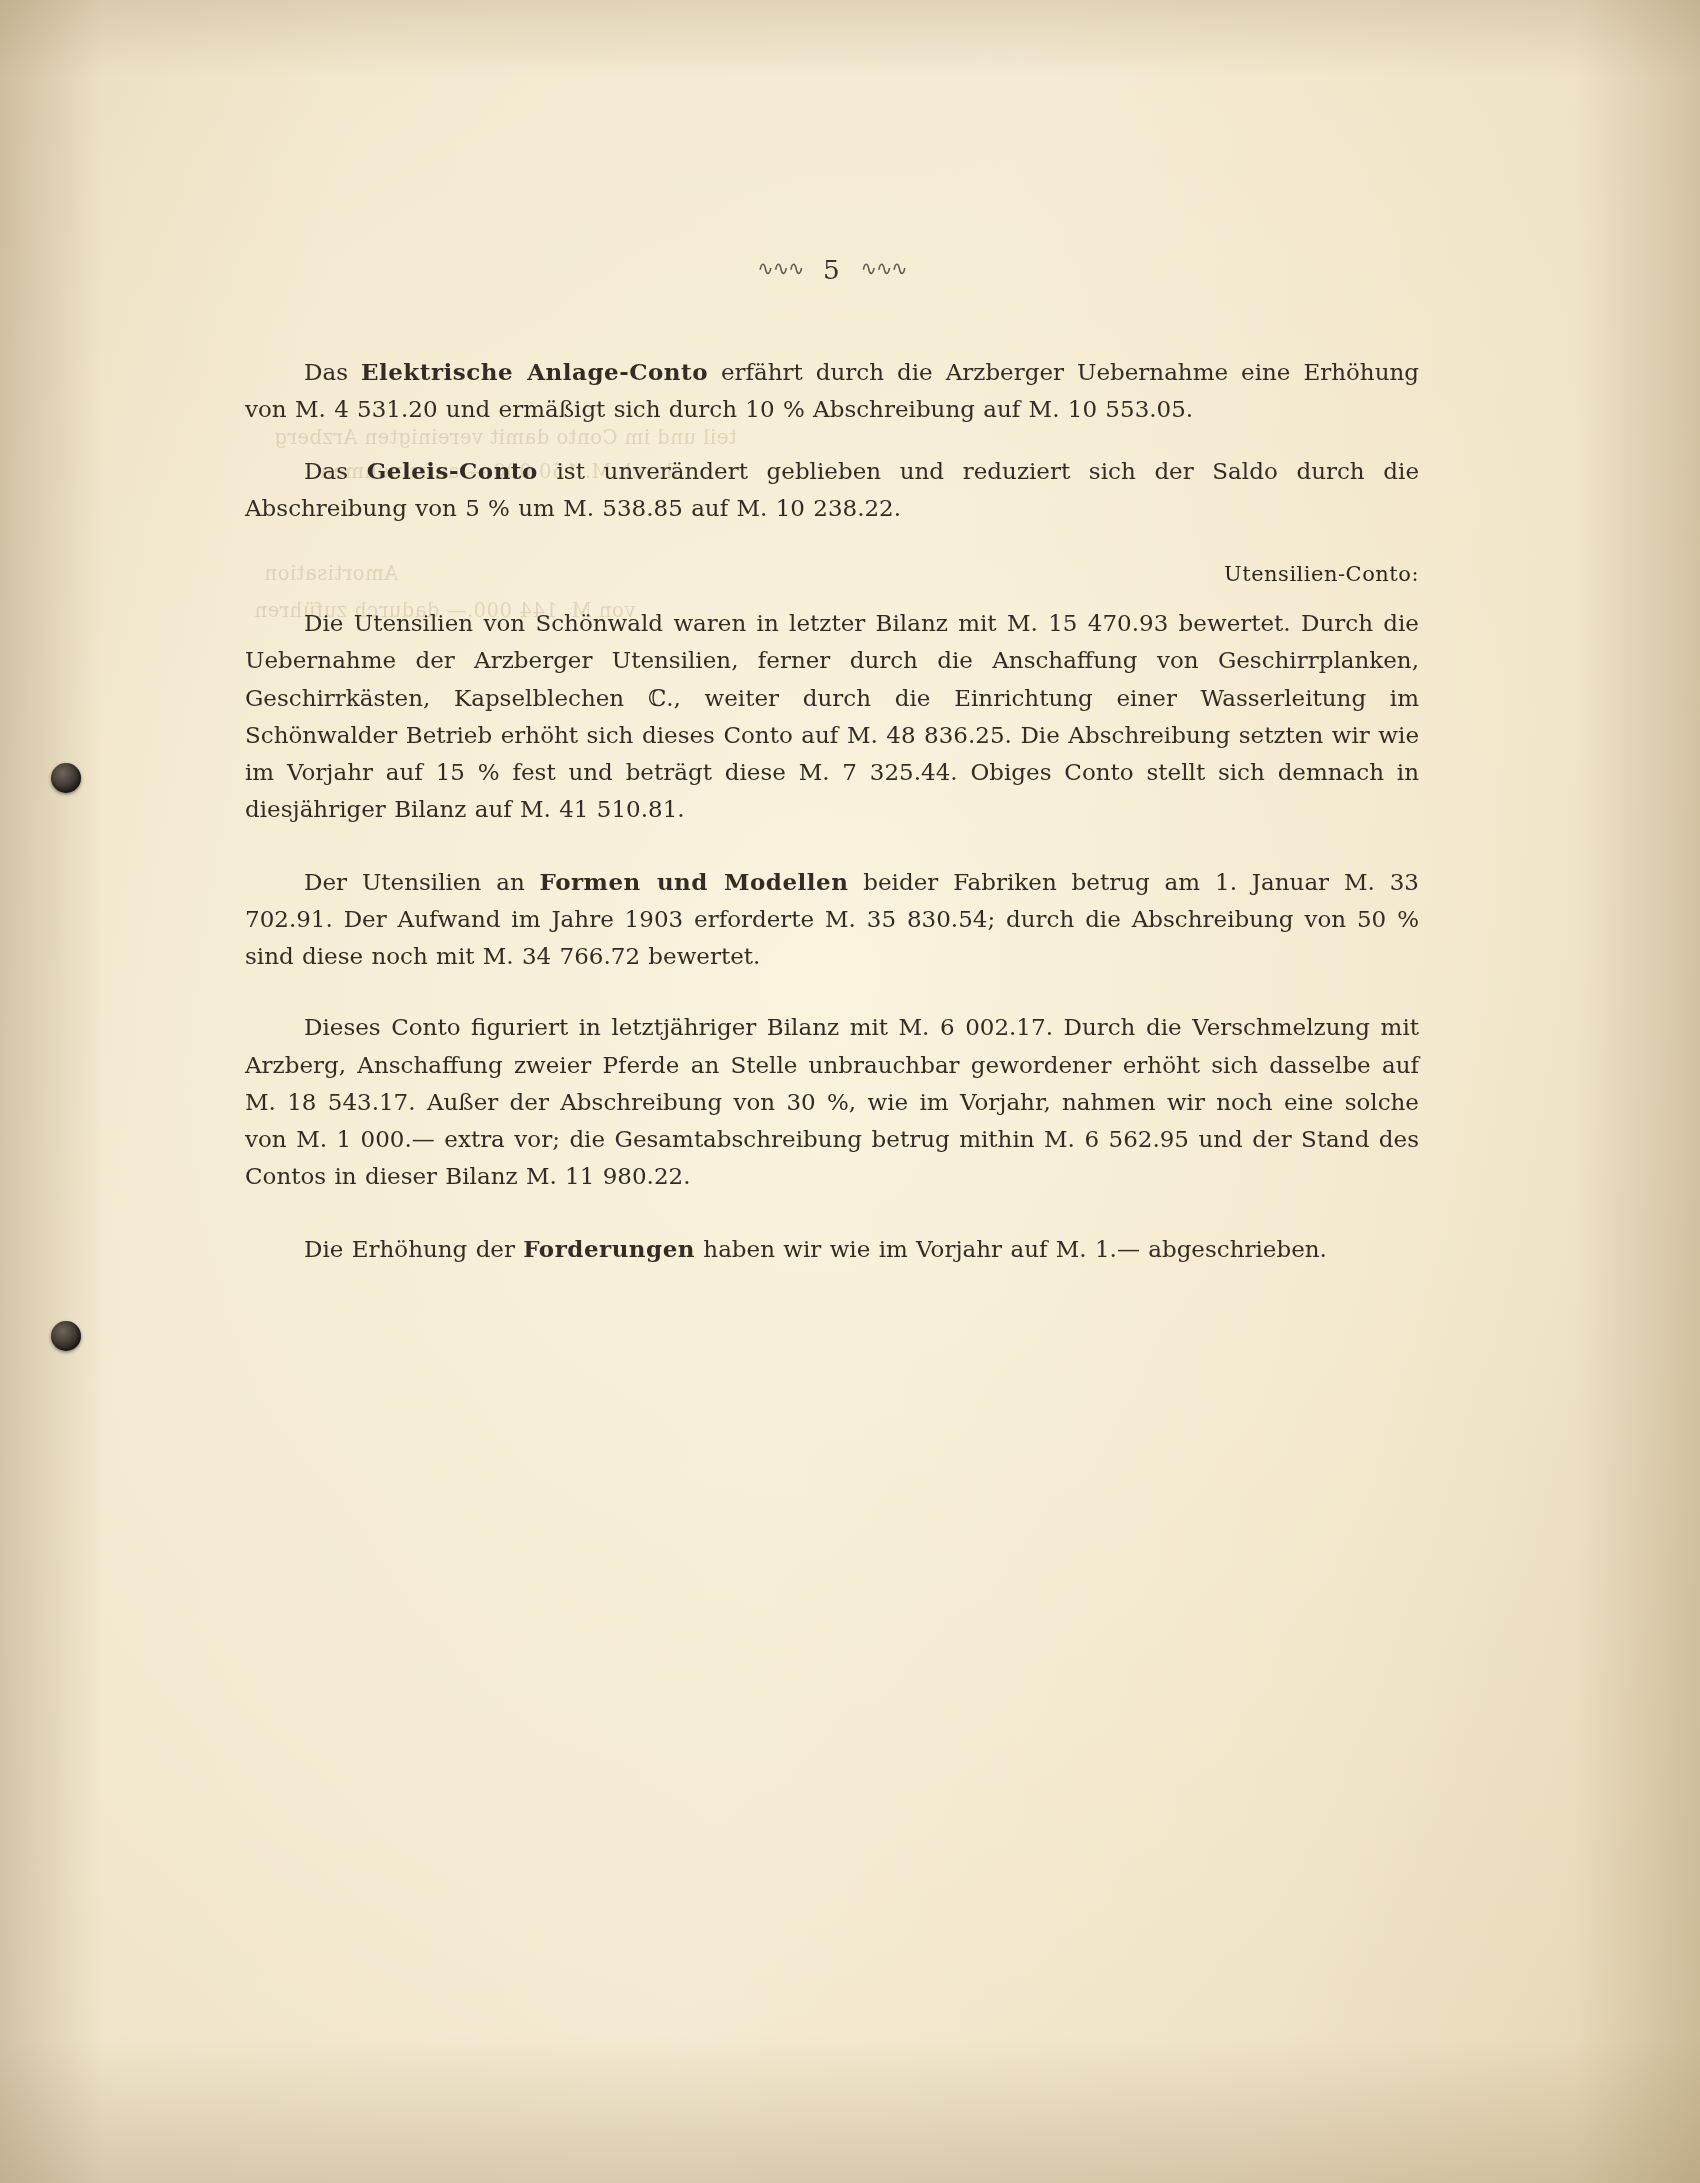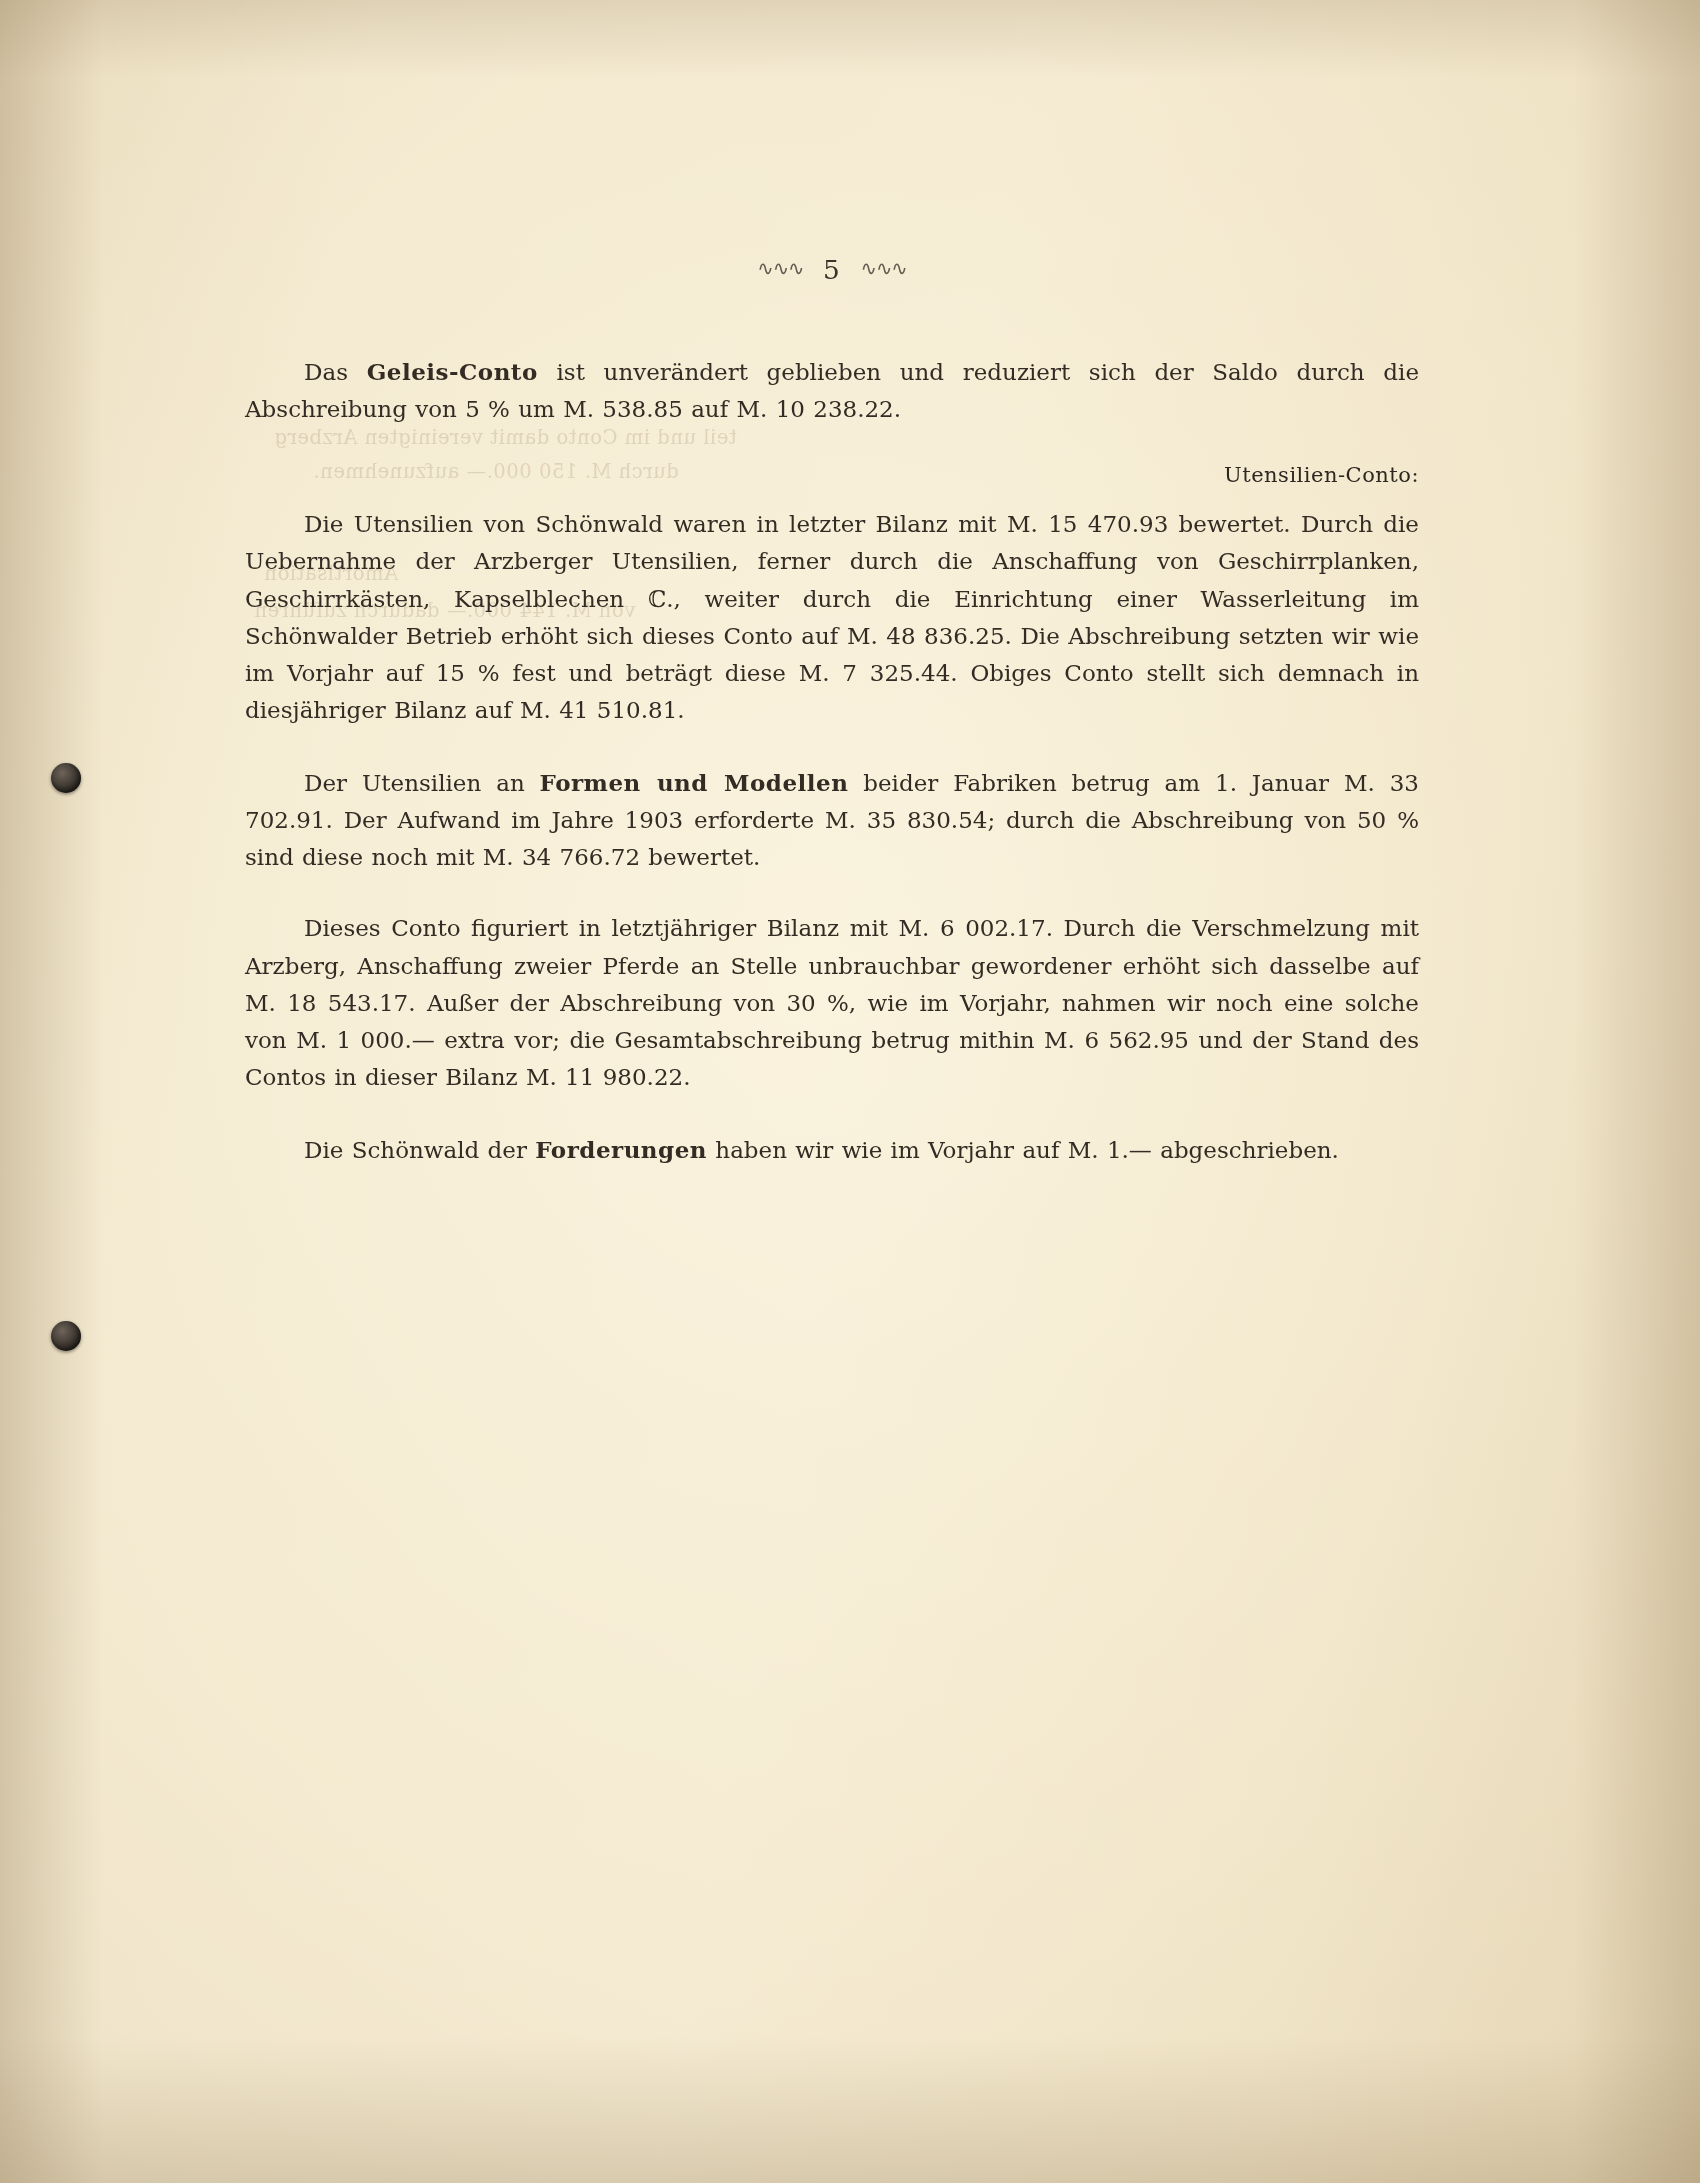--- a/index.html
+++ b/index.html
@@ -143,30 +143,31 @@
 
   <div class="punch" id="punch-top"></div>
   <div class="punch" id="punch-bottom"></div>
 
   <div class="content">
 
     <div class="folio">
       <span class="orn">∿∿∿</span><span class="num">5</span><span class="orn">∿∿∿</span>
     </div>
 
+    <p class="para"><span>Das </span><span class="fr">Elektrische Anlage-Conto</span><span> erfährt durch die Arzberger Uebernahme eine Erhöhung von M. 4 531.20 und ermäßigt sich durch 10 % Abschreibung auf M. 10 553.05.</span></p>
 
     <p class="para gap"><span>Das </span><span class="fr">Geleis-Conto</span><span> ist unverändert geblieben und reduziert sich der Saldo durch die Abschreibung von 5 % um M. 538.85 auf M. 10 238.22.</span></p>
 
     <h2 class="subhead">Utensilien-Conto:</h2>
 
     <p class="para gap">Die Utensilien von Schönwald waren in letzter Bilanz mit M. 15 470.93 bewertet. Durch die Uebernahme der Arzberger Utensilien, ferner durch die Anschaffung von Geschirrplanken, Geschirrkästen, Kapselblechen ℂ., weiter durch die Einrichtung einer Wasserleitung im Schönwalder Betrieb erhöht sich dieses Conto auf M. 48 836.25. Die Abschreibung setzten wir wie im Vorjahr auf 15 % fest und beträgt diese M. 7 325.44. Obiges Conto stellt sich demnach in diesjähriger Bilanz auf M. 41 510.81.</p>
 
     <p class="para gap"><span>Der Utensilien an </span><span class="fr">Formen und Modellen</span><span> beider Fabriken betrug am 1. Januar M. 33 702.91. Der Aufwand im Jahre 1903 erforderte M. 35 830.54; durch die Abschreibung von 50 % sind diese noch mit M. 34 766.72 bewertet.</span></p>
 
 
     <p class="para gap">Dieses Conto figuriert in letztjähriger Bilanz mit M. 6 002.17. Durch die Verschmelzung mit Arzberg, Anschaffung zweier Pferde an Stelle unbrauchbar gewordener erhöht sich dasselbe auf M. 18 543.17. Außer der Abschreibung von 30 %, wie im Vorjahr, nahmen wir noch eine solche von M. 1 000.— extra vor; die Gesamtabschreibung betrug mithin M. 6 562.95 und der Stand des Contos in dieser Bilanz M. 11 980.22.</p>
 
-    <p class="para gap"><span>Die Schönwald der </span><span class="fr">Forderungen</span><span> haben wir wie im Vorjahr auf M. 1.— abgeschrieben.</span></p>
+    <p class="para gap"><span>Die Erhöhung der </span><span class="fr">Forderungen</span><span> haben wir wie im Vorjahr auf M. 1.— abgeschrieben.</span></p>
 
 
   </div>
 </div>
 
 
 </body></html>

